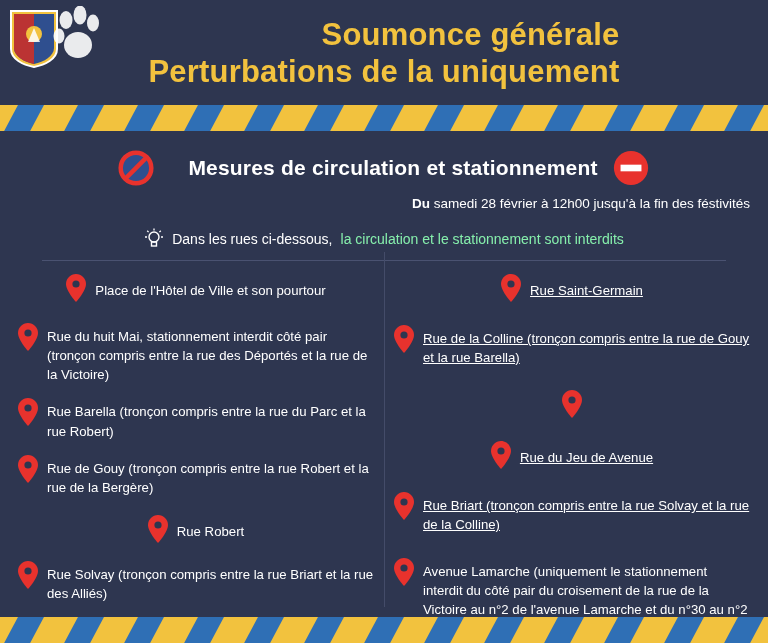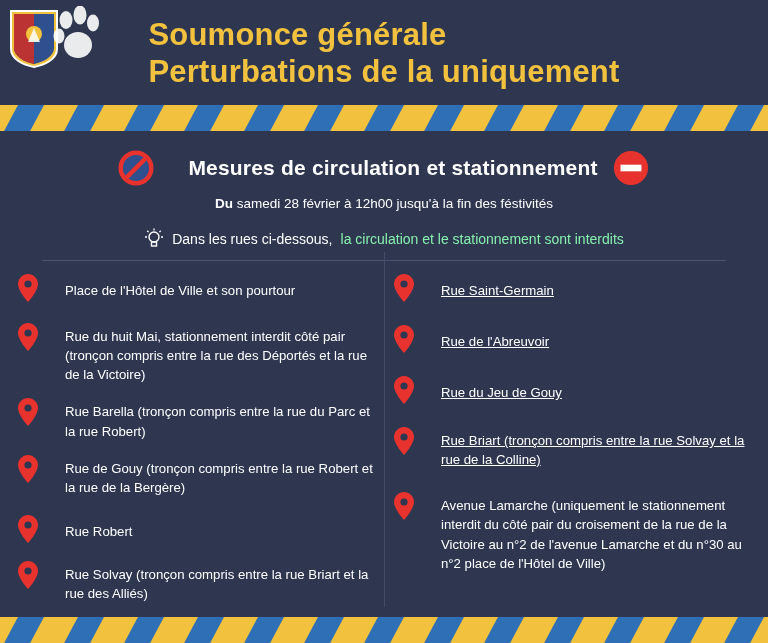--- a/index.html
+++ b/index.html
@@ -31,21 +31,21 @@
   }
   .pawprint {
     position: absolute;
     left: 52px;
     top: 6px;
     width: 50px;
     height: 60px;
     opacity: .9;
   }
   .title-block {
-    text-align: left;
+    text-align: right;
     color: #f2c23e;
     line-height: 1.18;
     padding-top: 2px;
   }
   .title-line1 {
     font-size: 31px;
     font-weight: bold;
     letter-spacing: .2px;
   }
   .title-line2 {
@@ -88,21 +88,21 @@
     font-size: 21px;
     font-weight: bold;
     color: #ffffff;
     letter-spacing: .2px;
     margin-left: 20px;
   }
   .no-park-icon { width: 36px; height: 36px; }
   .no-entry-icon { width: 38px; height: 38px; }
 
   .date-line {
-    text-align: center;
+    text-align: right;
     font-size: 13.5px;
     color: #ffffff;
     margin-top: 9px;
   }
   .date-line b { font-weight: bold; }
 
   .streets-head {
     display: flex;
     align-items: center;
     justify-content: center;
@@ -137,22 +137,23 @@
     left: 50%;
     top: 252px;
     width: 1px;
     height: 355px;
     background: #444c69;
   }
 
   .street {
     display: flex;
     align-items: flex-start;
-    gap: 27px;
+    gap: 9px;
     margin-bottom: 13px;
+    justify-content: center;
   }
   .pin {
     flex: 0 0 auto;
     width: 20px;
     height: 28px;
     margin-top: 1px;
   }
   .street-text {
     font-size: 13.2px;
     line-height: 1.45;
@@ -308,35 +309,41 @@
     <div class="col col-right">
 
       <div class="street single sp-c">
         <svg class="pin" viewBox="0 0 20 28">
           <path d="M10 0 C4.5 0 0 4.5 0 10 C0 17 10 28 10 28 C10 28 20 17 20 10 C20 4.5 15.5 0 10 0 Z" fill="#e8322d"></path>
           <circle cx="10" cy="10" r="3.6" fill="#2e3650"></circle>
         </svg>
         <div class="street-text">Rue Saint-Germain</div>
       </div>
 
+      <div class="street sp-c">
+        <svg class="pin" viewBox="0 0 20 28">
+          <path d="M10 0 C4.5 0 0 4.5 0 10 C0 17 10 28 10 28 C10 28 20 17 20 10 C20 4.5 15.5 0 10 0 Z" fill="#e8322d"></path>
+          <circle cx="10" cy="10" r="3.6" fill="#2e3650"></circle>
+        </svg>
+        <div class="street-text">Rue de la Colline (tronçon compris entre la rue de Gouy et la rue Barella)</div>
+      </div>
 
       <div class="street single sp-c">
         <svg class="pin" viewBox="0 0 20 28">
           <path d="M10 0 C4.5 0 0 4.5 0 10 C0 17 10 28 10 28 C10 28 20 17 20 10 C20 4.5 15.5 0 10 0 Z" fill="#e8322d"></path>
           <circle cx="10" cy="10" r="3.6" fill="#2e3650"></circle>
         </svg>
-        <div class="street-text">Rue de l'Abreuvoir</div>
       </div>
 
       <div class="street single sp-c">
         <svg class="pin" viewBox="0 0 20 28">
           <path d="M10 0 C4.5 0 0 4.5 0 10 C0 17 10 28 10 28 C10 28 20 17 20 10 C20 4.5 15.5 0 10 0 Z" fill="#e8322d"></path>
           <circle cx="10" cy="10" r="3.6" fill="#2e3650"></circle>
         </svg>
-        <div class="street-text">Rue du Jeu de Gouy</div>
+        <div class="street-text">Rue du Jeu de Avenue</div>
       </div>
 
       <div class="street sp-c">
         <svg class="pin" viewBox="0 0 20 28">
           <path d="M10 0 C4.5 0 0 4.5 0 10 C0 17 10 28 10 28 C10 28 20 17 20 10 C20 4.5 15.5 0 10 0 Z" fill="#e8322d"></path>
           <circle cx="10" cy="10" r="3.6" fill="#2e3650"></circle>
         </svg>
         <div class="street-text">Rue Briart (tronçon compris entre la rue Solvay et la rue de la Colline)</div>
       </div>
 

